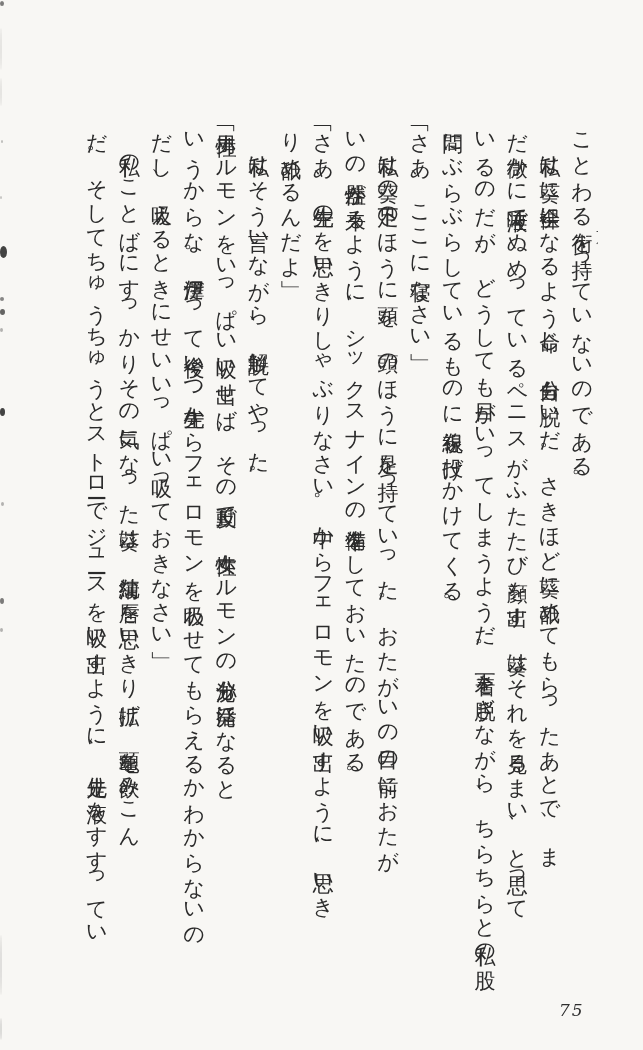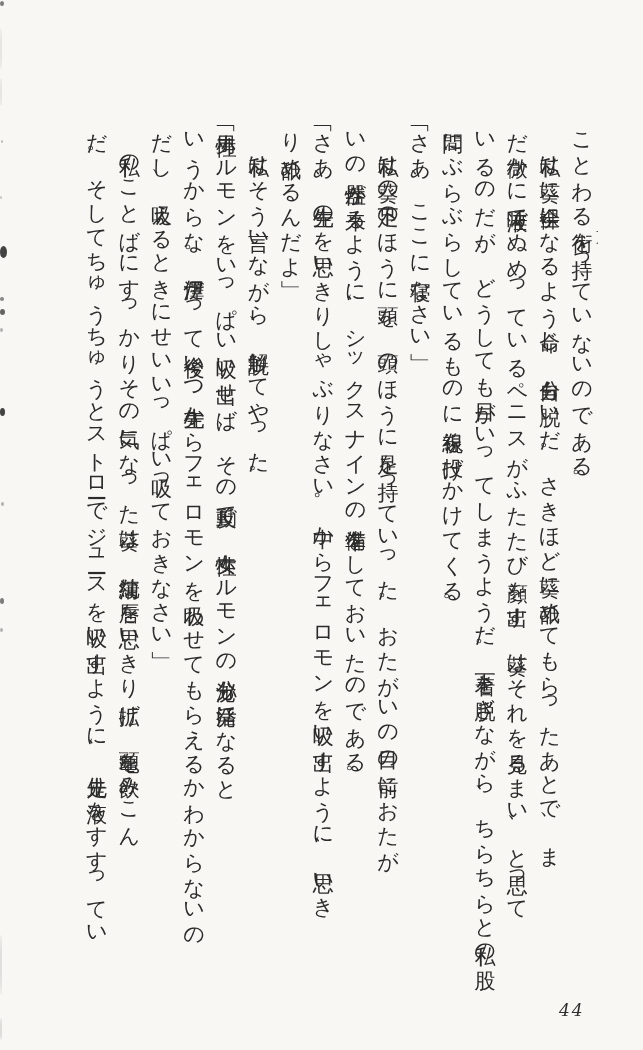--- a/index.html
+++ b/index.html
@@ -82,21 +82,21 @@
       <div class="column">「さあ、先生のを思いきりしゃぶりなさい。中からフェロモンを吸い出すように、思いき</div>
       <div class="column">り舐めるんだよ」</div>
       <div class="column indented">私はそう言いながら、解説してやった。</div>
       <div class="column">「男性ホルモンをいっぱい吸い出せば、その反動で、女性ホルモンの分泌も活発になると</div>
       <div class="column">いうからな。伊澤だって今後いつ先生からフェロモンを吸わせてもらえるかわからないの</div>
       <div class="column">だし、吸えるときにせいいっぱい吸っておきなさい」</div>
       <div class="column indented">私のことばにすっかりその気になった葵は、清純な唇を思いきり拡げ、亀頭を飲みこん</div>
       <div class="column">だ。そしてちゅうちゅうとストローでジュースを吸い出すように、先走り液をすすってい</div>
     </div>
 
-  <div class="page-number">44</div>
+  <div class="page-number">75</div>
 
   <div id="artifact-layer">
       <div class="speck" style="left: 0px; top: 1px; width: 4px; height: 5px; opacity: 0.55;"></div>
       <div class="speck" style="left: 0px; top: 28px; width: 2px; height: 42px; opacity: 0.08;"></div>
       <div class="speck" style="left: 0px; top: 78px; width: 2px; height: 28px; opacity: 0.08;"></div>
       <div class="speck" style="left: 1px; top: 140px; width: 2px; height: 3px; opacity: 0.25;"></div>
       <div class="speck" style="left: 0px; top: 196px; width: 2px; height: 3px; opacity: 0.22;"></div>
       <div class="speck" style="left: 0px; top: 246px; width: 7px; height: 12px; opacity: 0.8;"></div>
       <div class="speck" style="left: 0px; top: 297px; width: 4px; height: 4px; opacity: 0.5;"></div>
       <div class="speck" style="left: 0px; top: 309px; width: 5px; height: 6px; opacity: 0.65;"></div>

